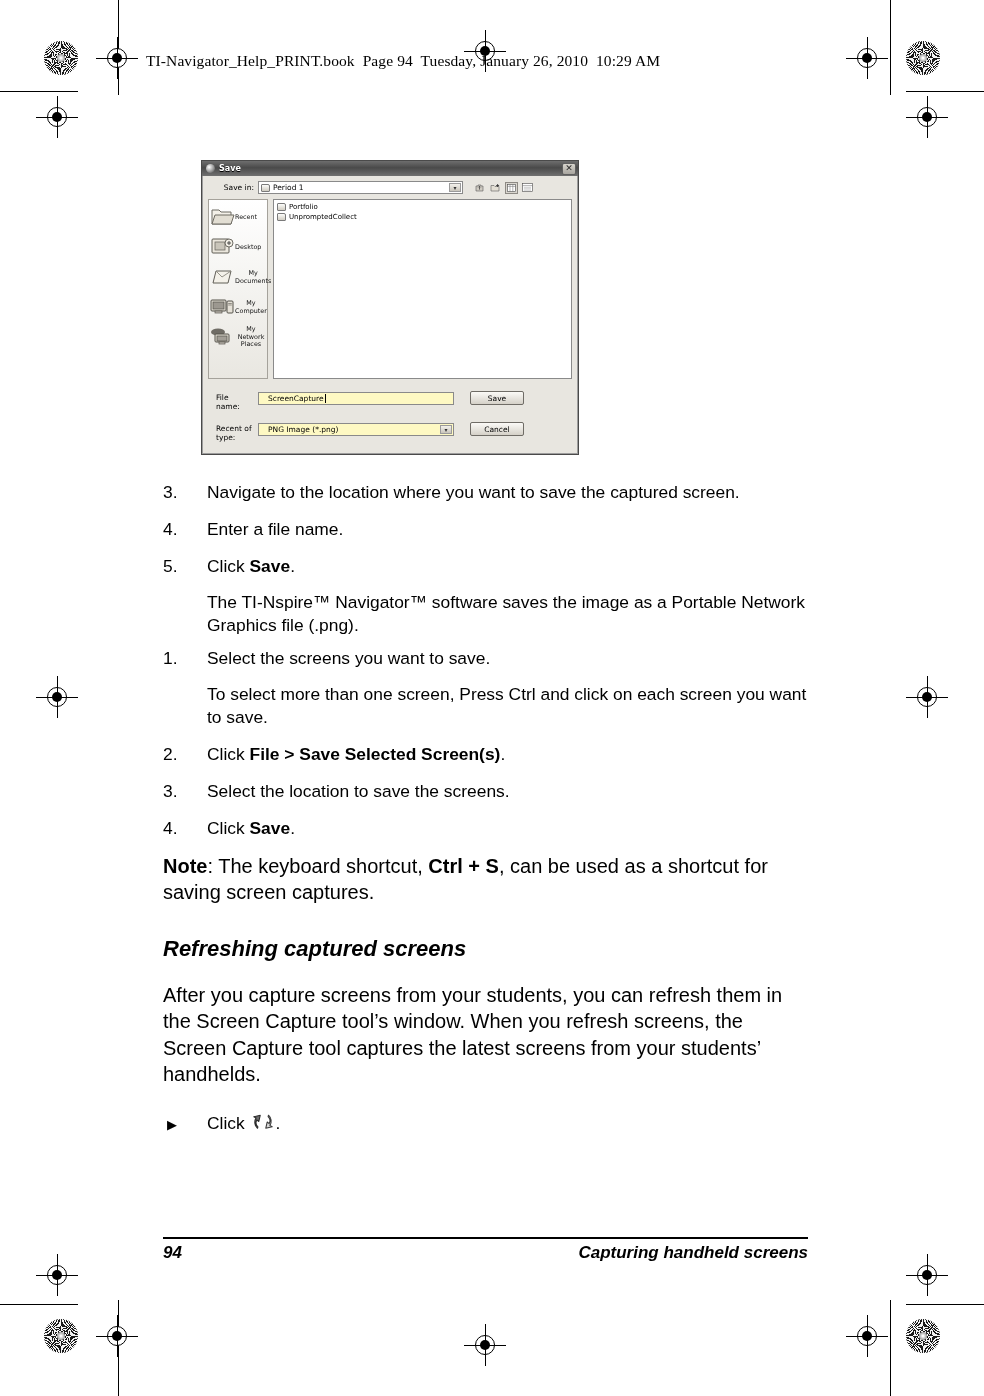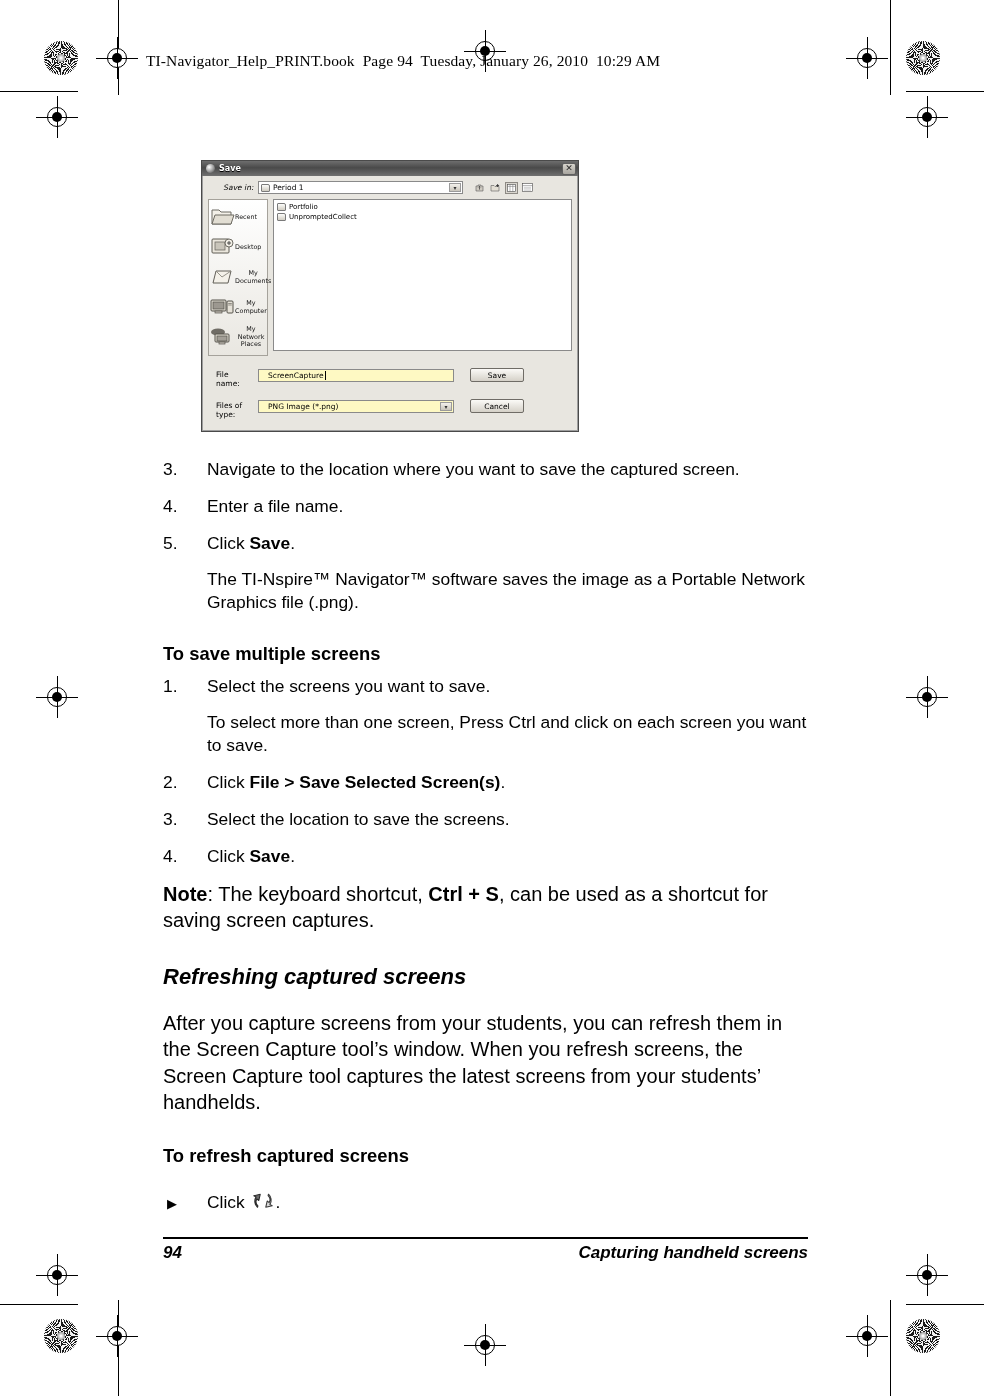--- a/index.html
+++ b/index.html
@@ -123,21 +123,21 @@
     border-radius: 2px;
     display: flex; align-items: center; justify-content: center;
     font-size: 9px; line-height: 1; color: #2a2a2a; font-weight: bold;
   }
   .dlg-body { padding: 5px 6px 7px 6px; }
 
   .row-savein {
     display: flex; align-items: center; gap: 4px;
     margin-bottom: 5px;
   }
-  .lbl-savein { width: 46px; text-align: right; font-size: 7.5px; font-style: italic; }
+  .lbl-savein { width: 46px; text-align: right; font-size: 7.5px; }
   .combo {
     flex: 0 0 auto;
     width: 205px; height: 13px;
     background: #fff;
     border: 1px solid #8a8a8a;
     display: flex; align-items: center;
     padding-left: 2px;
     position: relative;
   }
   .combo .folder-ico {
@@ -181,21 +181,21 @@
     width: 100%;
   }
   .place .pico { margin-bottom: 1px; }
   .place .plabel {
     font-size: 6.4px; text-align: center; line-height: 1.15; color: #111;
   }
   .filelist {
     flex: 1 1 auto;
     background: #fff;
     border: 1px solid #8a8a8a;
-    height: 152px;
+    height: 180px;
     padding: 3px 3px;
   }
   .file-item { display: flex; align-items: center; gap: 3px; margin-bottom: 2px; }
   .file-item .fico {
     width: 9px; height: 8px;
     background: linear-gradient(180deg,#fdfdfb,#d2cec3);
     border: 1px solid #7a7a7a;
     border-radius: 1px 2px 1px 1px;
   }
   .file-item .fname { font-size: 7px; }
@@ -508,21 +508,21 @@
         <div class="dlg-bottom">
           <div class="brow">
             <div class="blbl">File name:</div>
             <div class="bfield">
               <span>ScreenCapture</span>
               <span class="caret"></span>
             </div>
             <div class="dbtn">Save</div>
           </div>
           <div class="brow">
-            <div class="blbl">Files of type:</div>
+            <div class="blbl">Recent of type:</div>
             <div class="bfield sel">
               <span>PNG Image (*.png)</span>
               <span class="cbtn2">▾</span>
             </div>
             <div class="dbtn">Cancel</div>
           </div>
         </div>
 
       </div>
     </div>
@@ -538,21 +538,20 @@
     <div class="txt">Enter a file name.</div>
   </div>
 
   <div class="step">
     <div class="num">5.</div>
     <div class="txt"><span>Click </span><b>Save</b><span>.</span></div>
   </div>
 
   <div class="para">The TI-Nspire™ Navigator™ software saves the image as a Portable Network Graphics file (.png).</div>
 
-  <h3 class="sub">To save multiple screens</h3>
 
   <div class="step" style="margin-top:10px;">
     <div class="num">1.</div>
     <div class="txt">Select the screens you want to save.</div>
   </div>
 
   <div class="para">To select more than one screen, Press Ctrl and click on each screen you want to save.</div>
 
   <div class="step">
     <div class="num">2.</div>
@@ -568,21 +567,20 @@
     <div class="num">4.</div>
     <div class="txt"><span>Click </span><b>Save</b><span>.</span></div>
   </div>
 
   <div class="para-full"><b>Note</b><span>: The keyboard shortcut, </span><b>Ctrl + S</b><span>, can be used as a shortcut for saving screen captures.</span></div>
 
   <h2 class="sec">Refreshing captured screens</h2>
 
   <div class="para-full" style="margin-top:19px;">After you capture screens from your students, you can refresh them in the Screen Capture tool’s window. When you refresh screens, the Screen Capture tool captures the latest screens from your students’ handhelds.</div>
 
-  <h3 class="sub">To refresh captured screens</h3>
 
   <div class="bullet-line">
     <div class="bl-mark">▶</div>
     <div>
       <span>Click</span>
       <span class="refresh-ico">
         <svg width="24" height="24" viewBox="0 0 24 24">
           <g>
             <path d="M17.5 5.2 a8.2 8.2 0 0 1 1.4 10.4 l2.3 1.1 l-6.4 1.5 l1.4 -6.2 l2.0 1.6 a5.8 5.8 0 0 0 -1.1 -7.0 z" fill="#d9d9d9" stroke="#3a3a3a" stroke-width="1.1" stroke-linejoin="round"></path>
             <path d="M6.5 18.3 a8.2 8.2 0 0 1 -1.4 -10.4 l-2.3 -1.1 l6.4 -1.5 l-1.4 6.2 l-2.0 -1.6 a5.8 5.8 0 0 0 1.1 7.0 z" fill="#6e6e6e" stroke="#2a2a2a" stroke-width="1.1" stroke-linejoin="round"></path>

